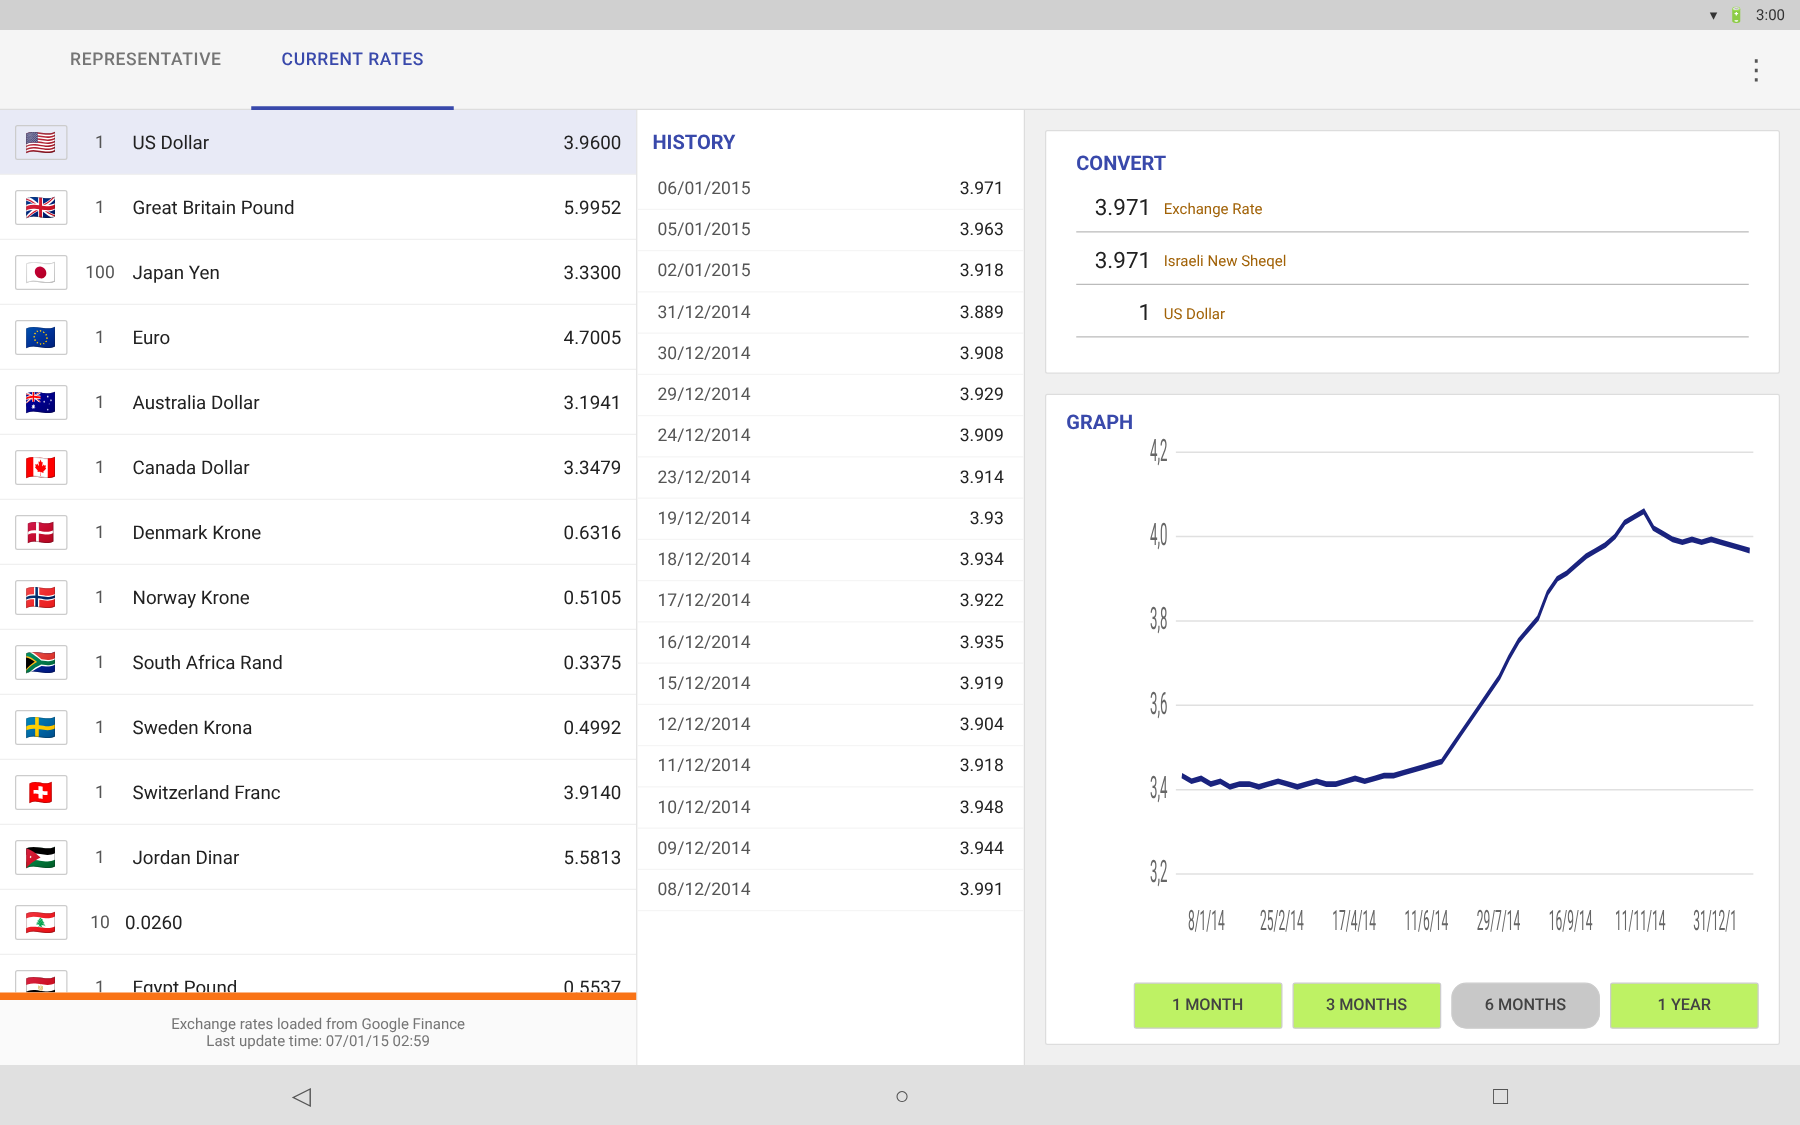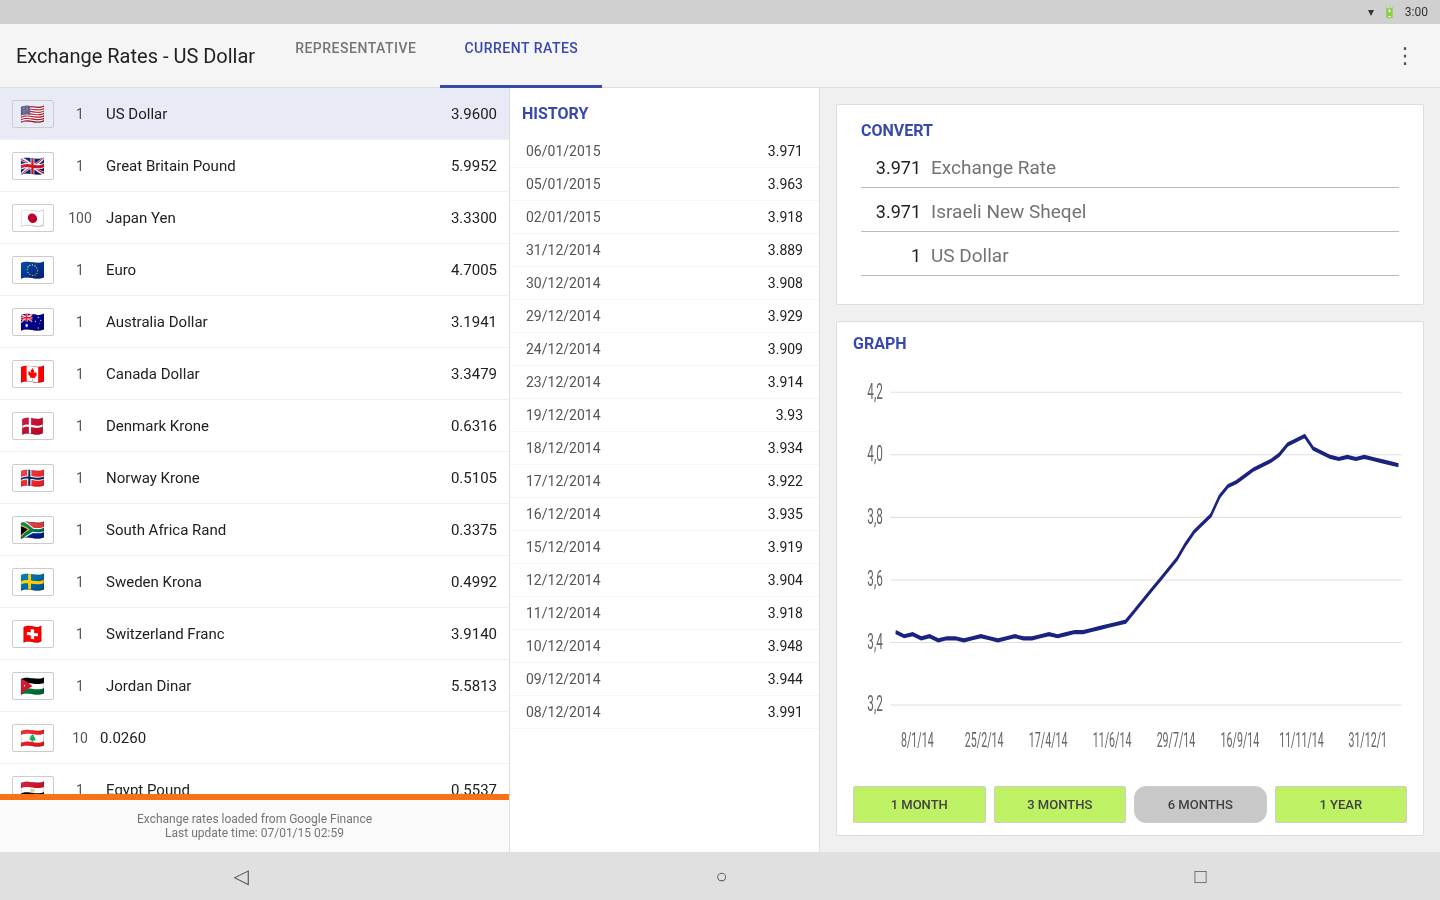--- a/index.html
+++ b/index.html
@@ -196,33 +196,33 @@
       border-bottom: 1px solid #bbb;
     }
     .convert-number {
       font-size: 18px;
       color: #212121;
       min-width: 60px;
       text-align: right;
       margin-right: 10px;
     }
     .convert-label {
-      font-size: 19px;
-      color: #737373;
+      font-size: 12px;
+      color: #a16207;
     }
 
     
     .graph-box {
       background: #fff;
       border: 1px solid #ddd;
       border-radius: 2px;
       padding: 12px 16px;
       flex: 1;
       display: flex;
-      flex-direction: column;
+      flex-direction: row;
     }
     .graph-title {
       font-size: 16px;
       font-weight: 700;
       color: #3949ab;
       margin-bottom: 8px;
     }
     .graph-area {
       flex: 1;
       display: flex;
@@ -275,21 +275,20 @@
 </head>
 <body>
 
 <div class="status-bar">
   <span>▾</span>
   <span>🔋</span>
   <span>3:00</span>
 </div>
 
 <div class="app-bar">
-  <span class="app-title">Exchange Rates - US Dollar</span>
   <div class="tab-container">
     <div class="tab">REPRESENTATIVE</div>
     <div class="tab active">CURRENT RATES</div>
   </div>
   <span class="menu-icon">⋮</span>
 </div>
 
 <div class="main-content">
 
   <div class="currency-list-panel">

